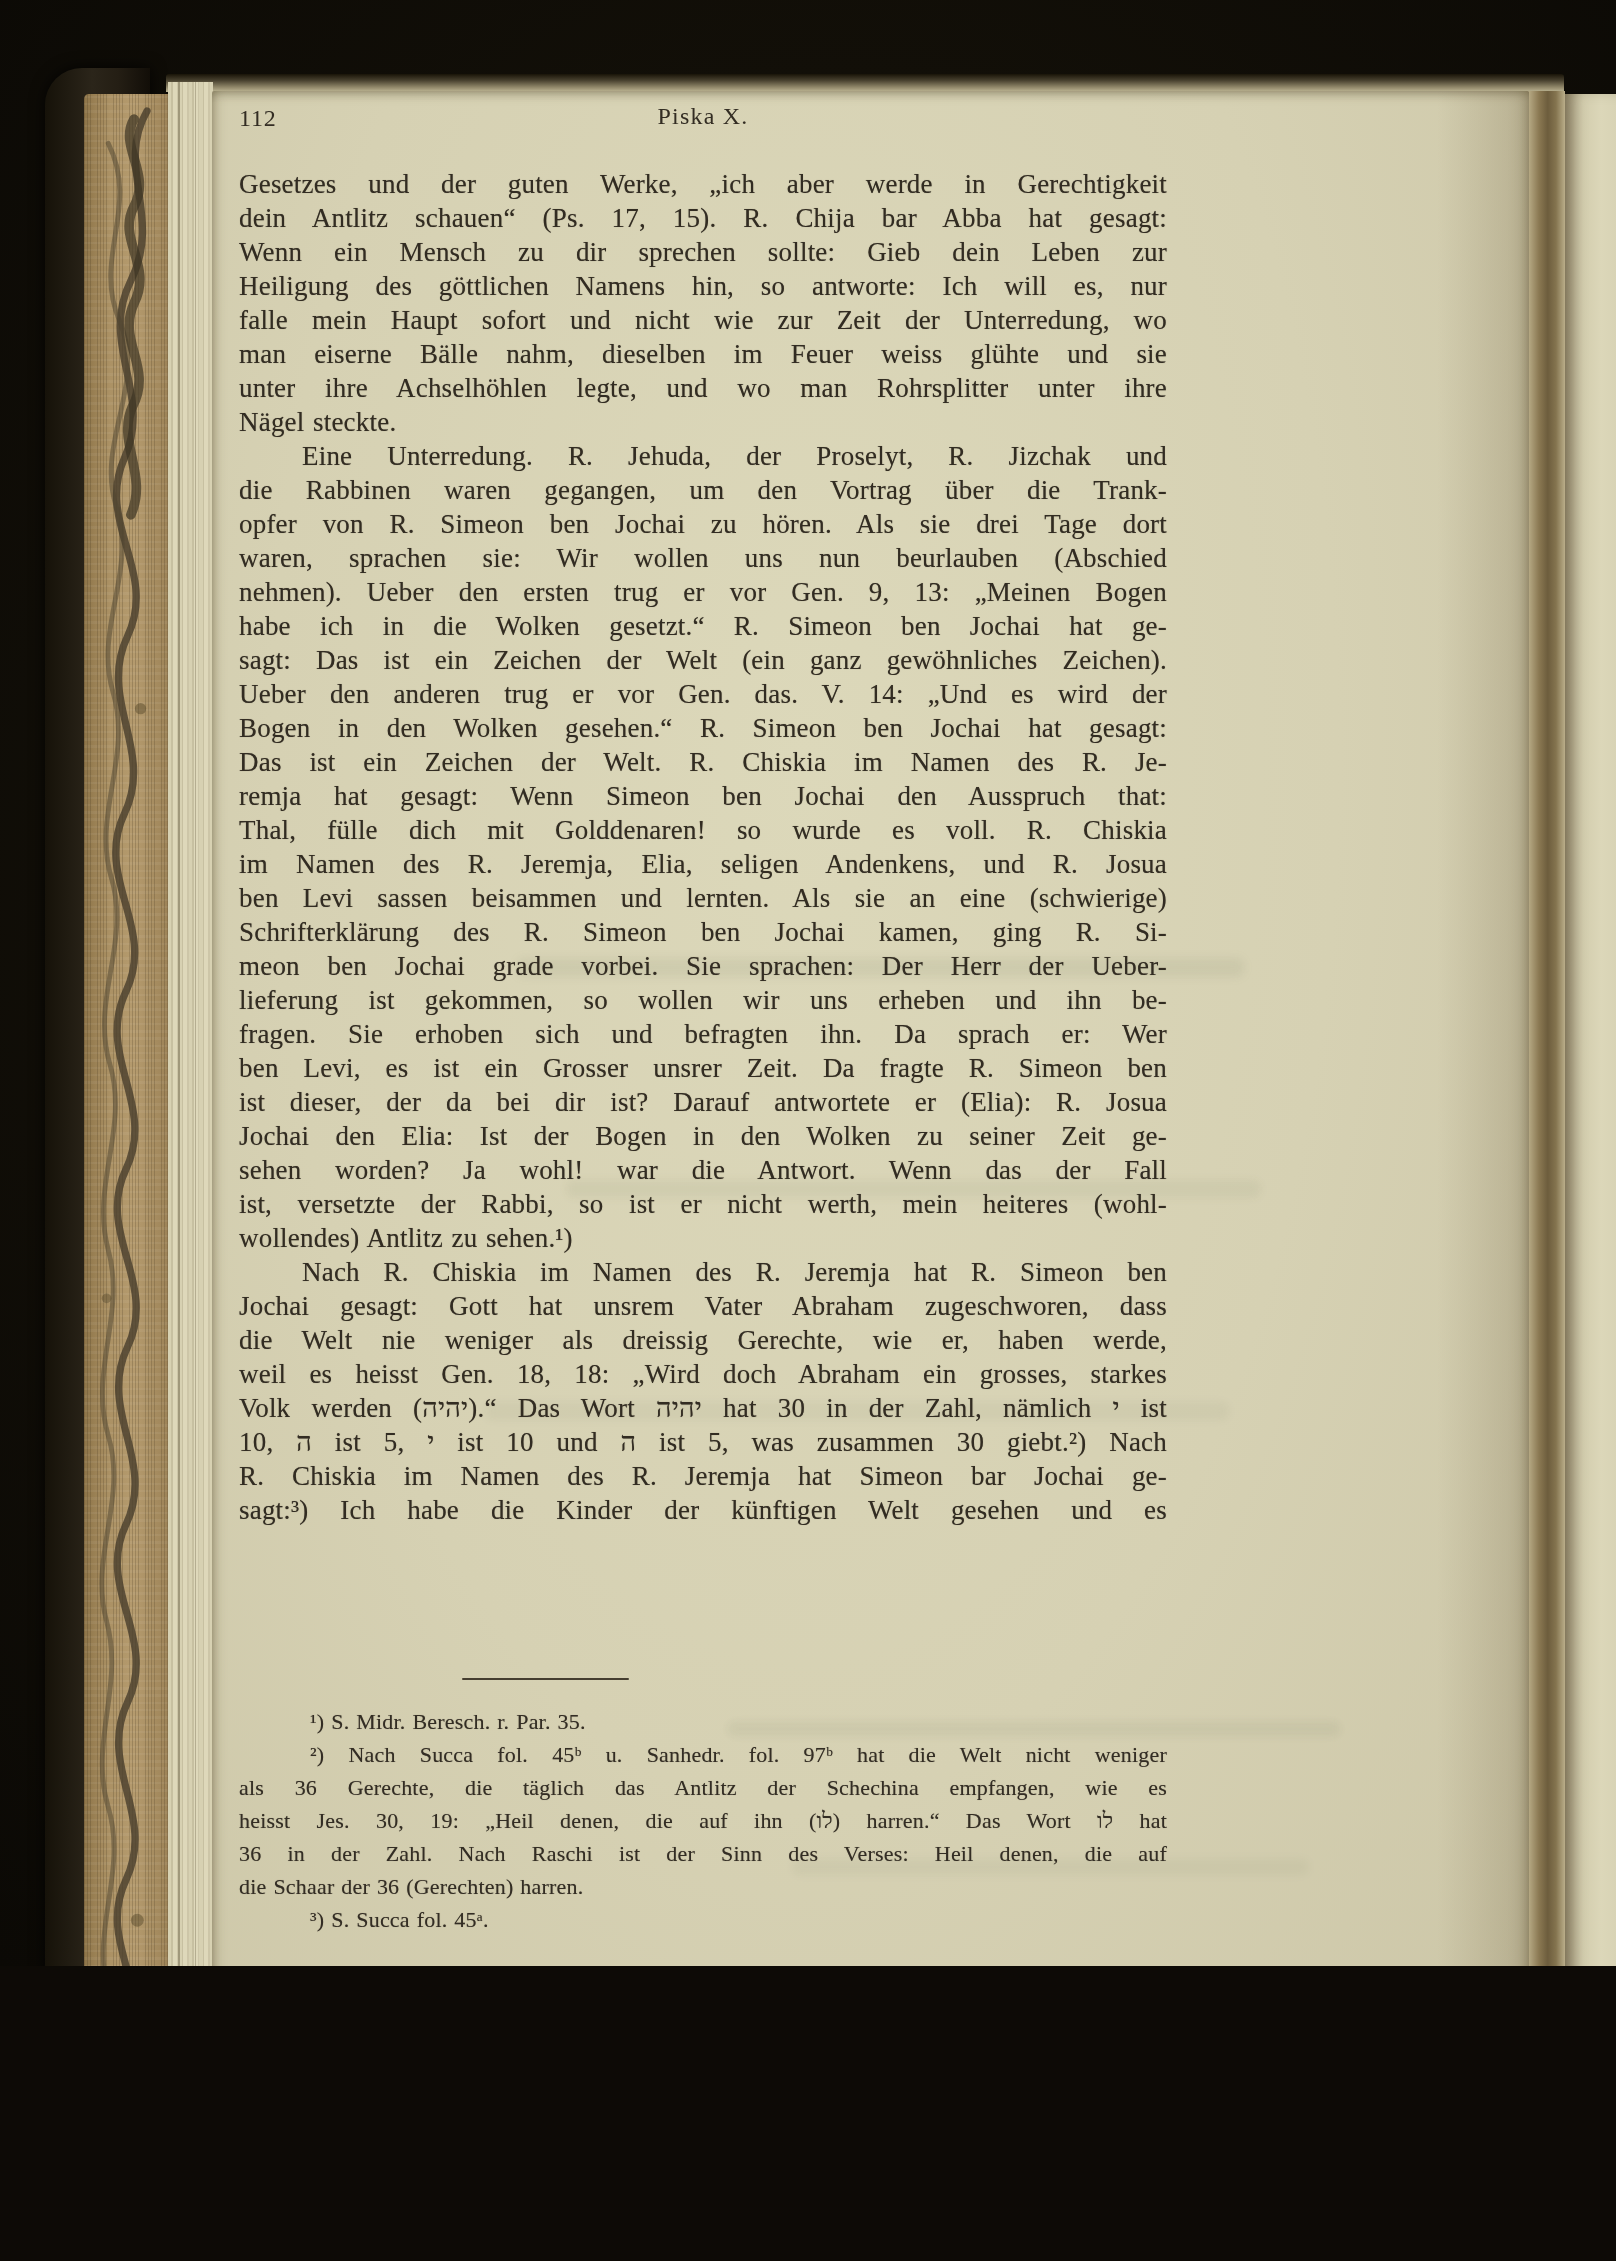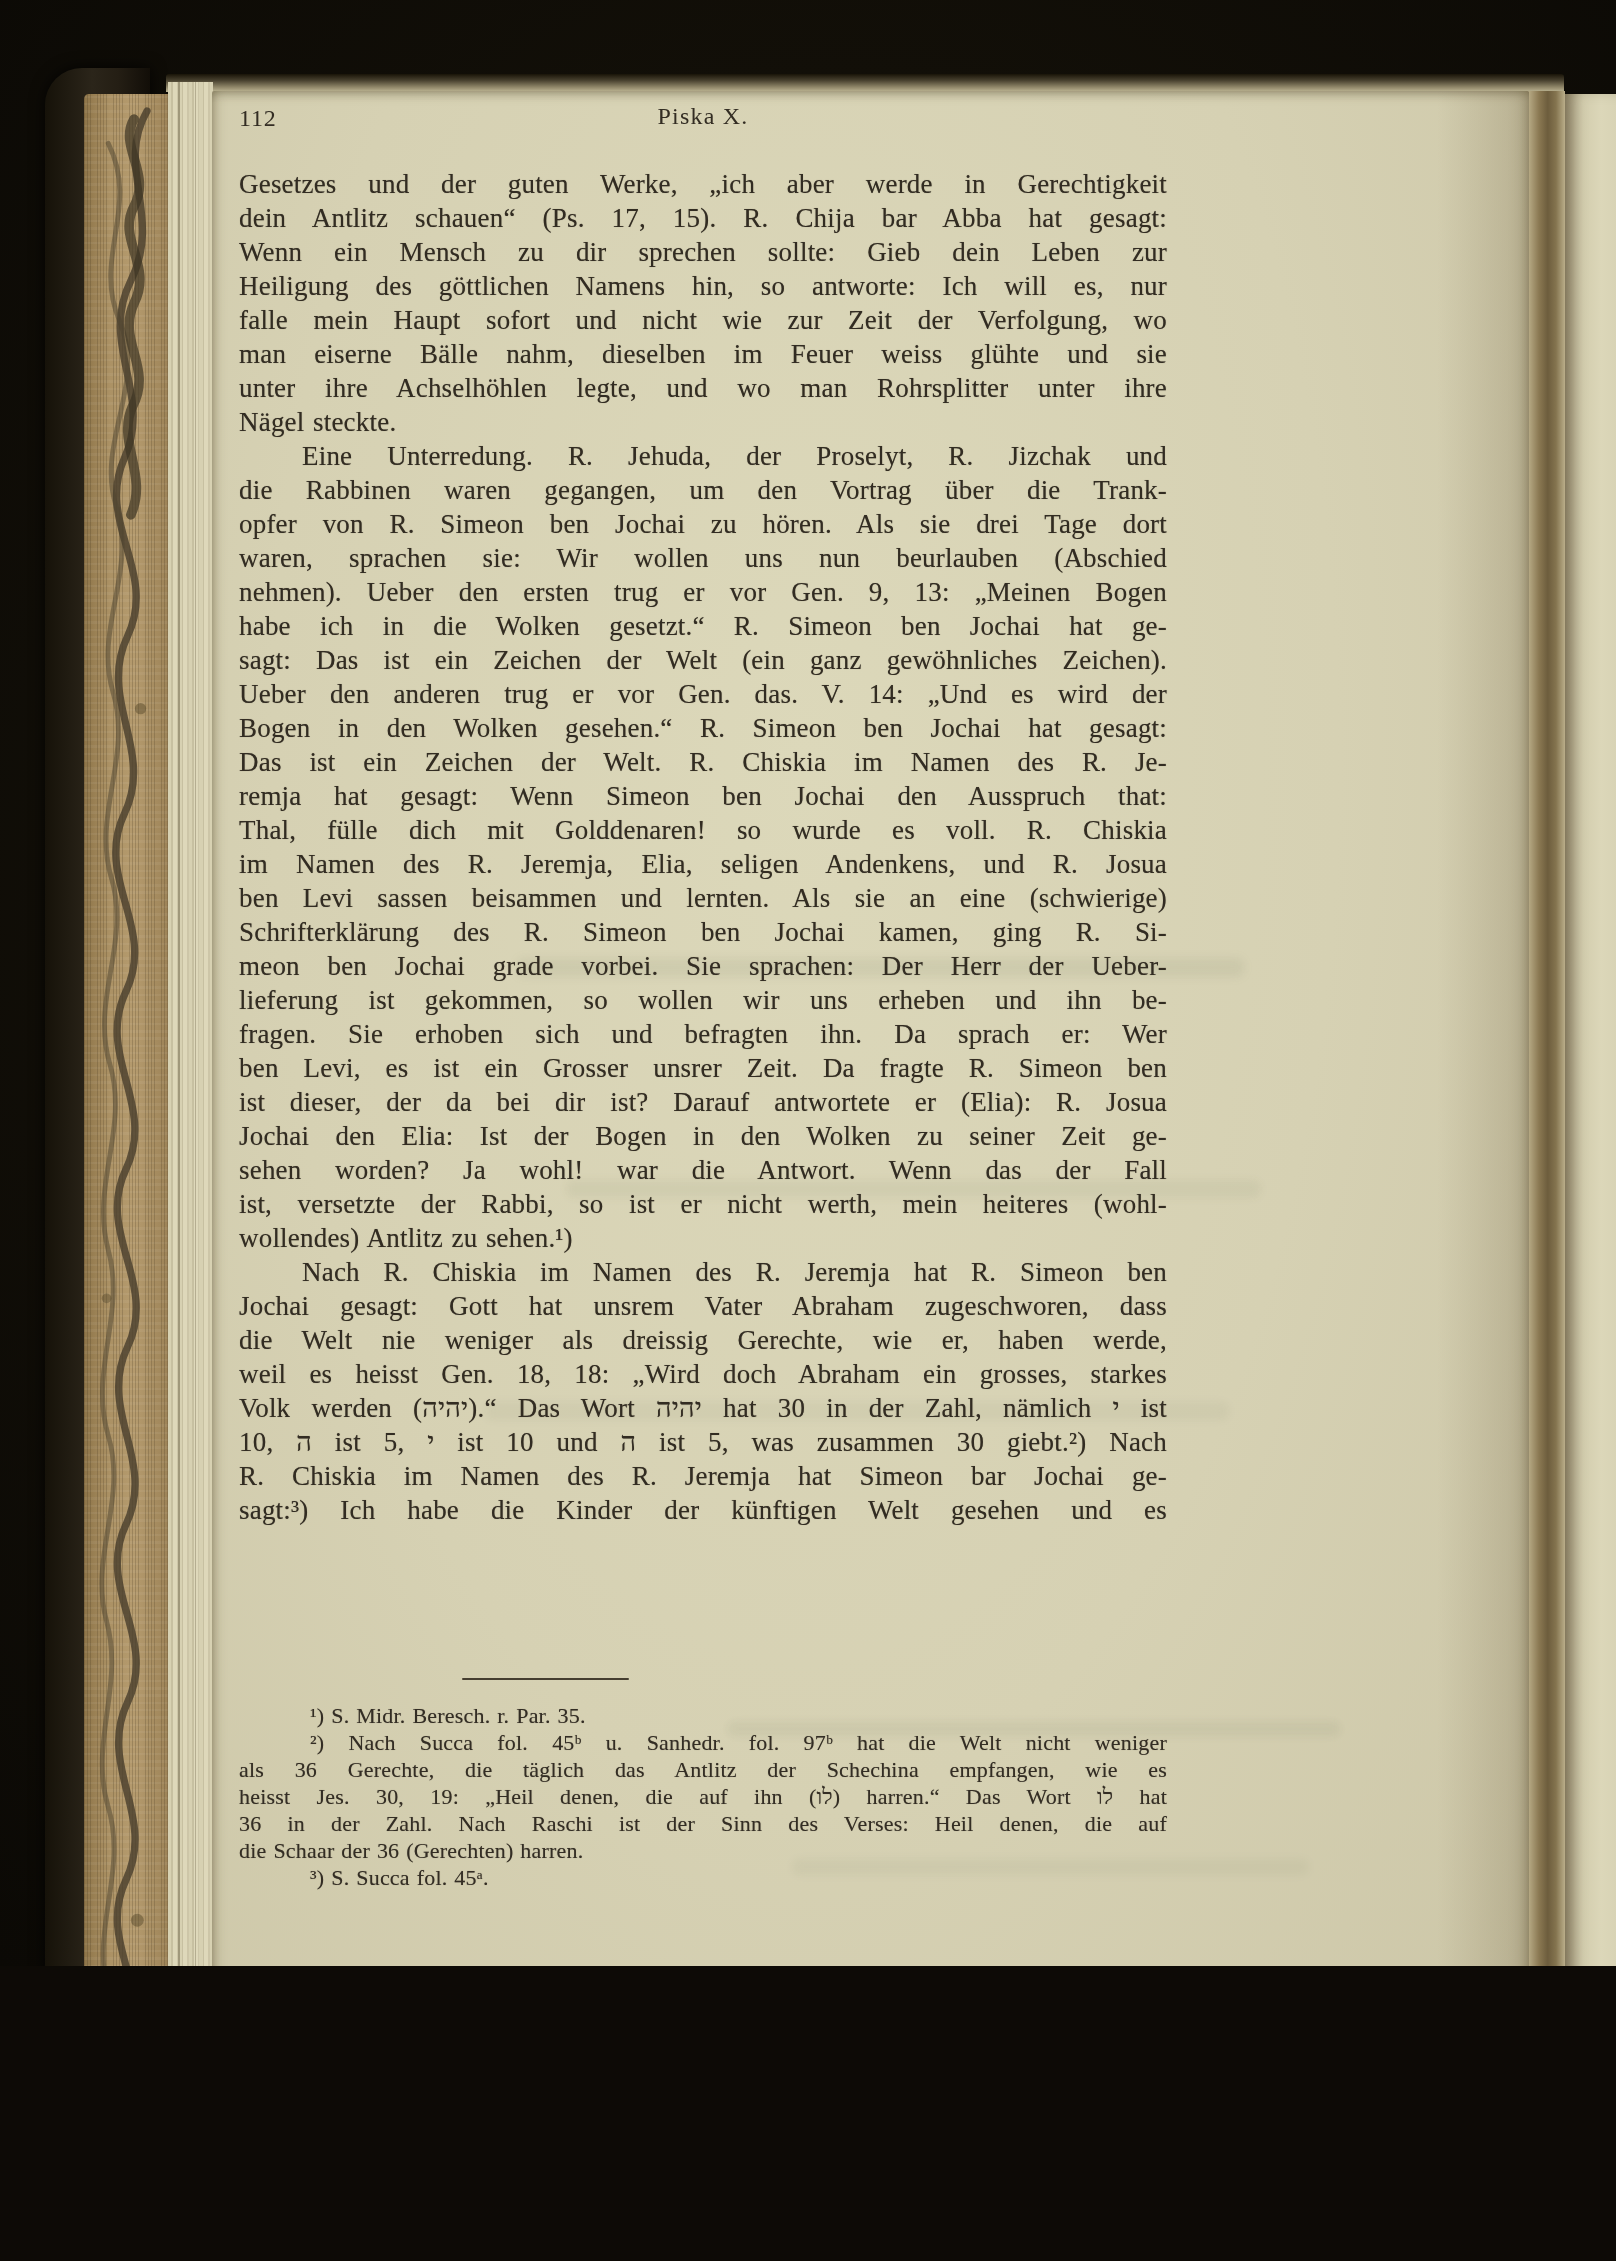--- a/index.html
+++ b/index.html
@@ -71,21 +71,21 @@
   .line{text-align:justify;text-align-last:justify;white-space:normal;}
   .line.end{text-align-last:left;}
   .line.indent{text-indent:63px;}
 
   
   .fnrule{position:absolute;left:462px;top:1678px;width:167px;height:2.4px;
     background:#453e30;border-radius:1.6px;}
   .fnblock{position:absolute;left:239px;top:1702px;width:928px;color:#332d24;
     font-size:22px;line-height:27px;word-spacing:1.2px;letter-spacing:0.2px;
     text-shadow:0 0 0.8px rgba(44,38,28,.4);}
-  .fnline{text-align:justify;text-align-last:justify;}
+  .fnline{text-align:justify;text-align-last:justify;margin-top:6px;}
   .fnline.end{text-align-last:left;}
   .fnline.indent{text-indent:71px;}
 
   
   .smudge{position:absolute;background:rgba(108,116,88,.10);filter:blur(4px);
     border-radius:8px;pointer-events:none;}
 </style>
 </head>
 <body>
 
@@ -124,21 +124,21 @@
 
   <div class="folio">112</div>
   <div class="running-title">Piska X.</div>
 
   <div class="textblock">
     <div>
         <div class="line">Gesetzes und der guten Werke, „ich aber werde in Gerechtigkeit</div>
         <div class="line">dein Antlitz schauen“ (Ps. 17, 15). R. Chija bar Abba hat gesagt:</div>
         <div class="line">Wenn ein Mensch zu dir sprechen sollte: Gieb dein Leben zur</div>
         <div class="line">Heiligung des göttlichen Namens hin, so antworte: Ich will es, nur</div>
-        <div class="line">falle mein Haupt sofort und nicht wie zur Zeit der Verfolgung, wo</div>
+        <div class="line">falle mein Haupt sofort und nicht wie zur Zeit der Unterredung, wo</div>
         <div class="line">man eiserne Bälle nahm, dieselben im Feuer weiss glühte und sie</div>
         <div class="line">unter ihre Achselhöhlen legte, und wo man Rohrsplitter unter ihre</div>
         <div class="line end">Nägel steckte.</div>
       </div>
     <div>
         <div class="line indent">Eine Unterredung. R. Jehuda, der Proselyt, R. Jizchak und</div>
         <div class="line">die Rabbinen waren gegangen, um den Vortrag über die Trank-</div>
         <div class="line">opfer von R. Simeon ben Jochai zu hören. Als sie drei Tage dort</div>
         <div class="line">waren, sprachen sie: Wir wollen uns nun beurlauben (Abschied</div>
         <div class="line">nehmen). Ueber den ersten trug er vor Gen. 9, 13: „Meinen Bogen</div>

